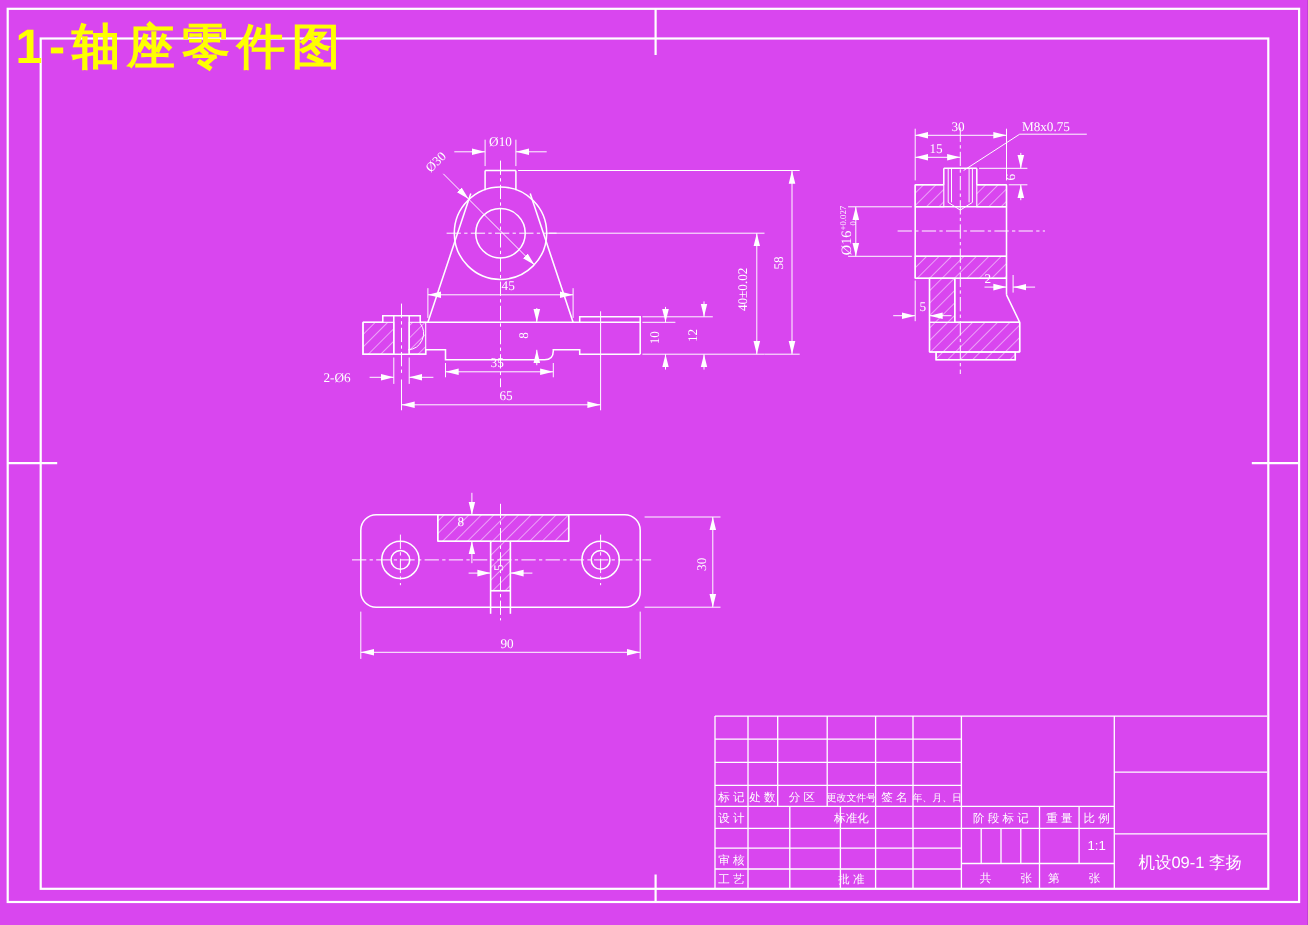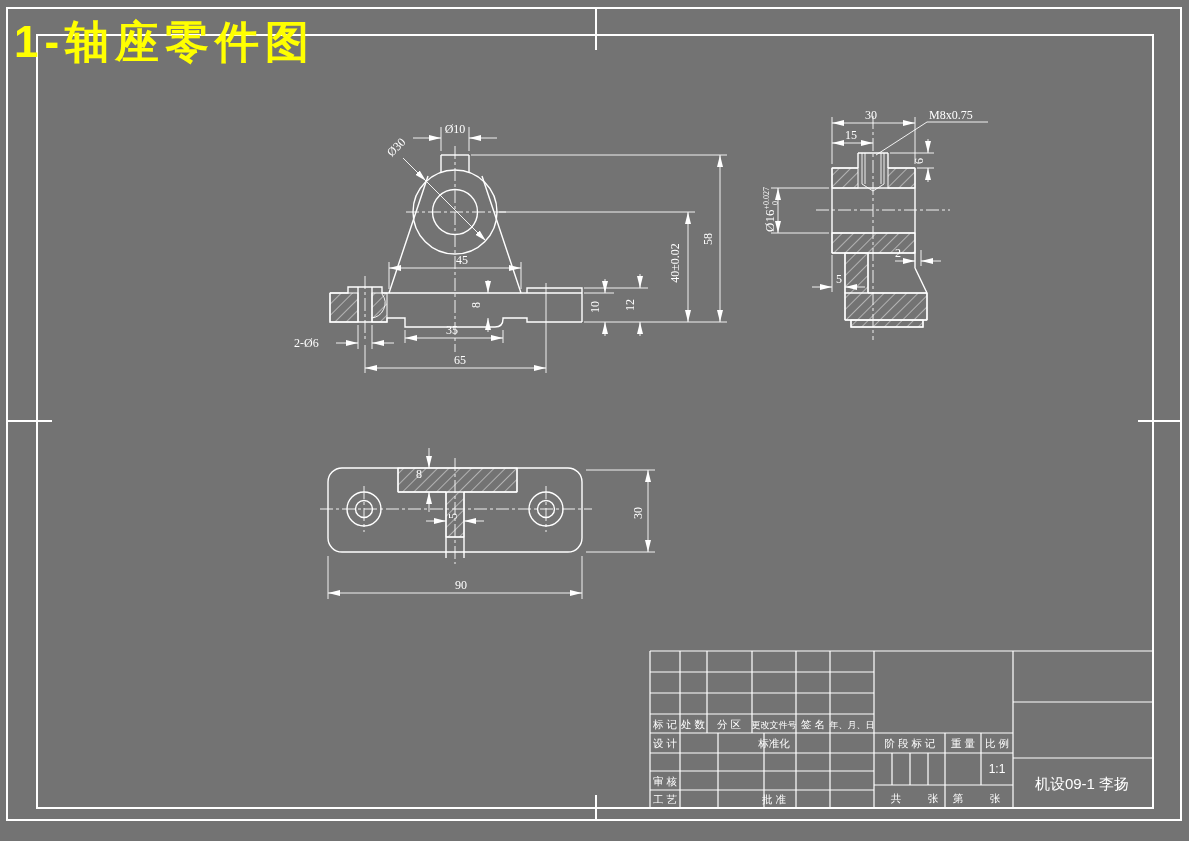--- a/index.html
+++ b/index.html
@@ -1,16 +1,16 @@
 <!DOCTYPE html>
 <html><head>
 <meta charset="utf-8">
 <style>
   html,body{margin:0;padding:0;background:#000;}
-  .sheet{position:relative;width:1189px;height:841px;background:#737373;overflow:hidden;}
+  .sheet{position:relative;width:1189px;height:841px;background:#d946ef;overflow:hidden;}
   svg{position:absolute;left:0;top:0;}
   .ol{stroke:#fff;stroke-width:1.4;fill:none;stroke-linecap:butt;}
   .th{stroke:#fff;stroke-width:0.9;fill:none;}
   .cl{stroke:#fff;stroke-width:0.9;fill:none;stroke-dasharray:13 3 3 3;}
   .ht{fill:url(#hatch);stroke:#fff;stroke-width:1;}
   .bd{stroke:#fff;stroke-width:2;fill:none;}
   .tb{stroke:#fff;stroke-width:1.2;fill:none;}
   text{fill:#fff;font-family:"Liberation Serif",serif;}
   .dt{font-size:12px;text-anchor:middle;}
   .dts{font-size:12px;text-anchor:start;}

